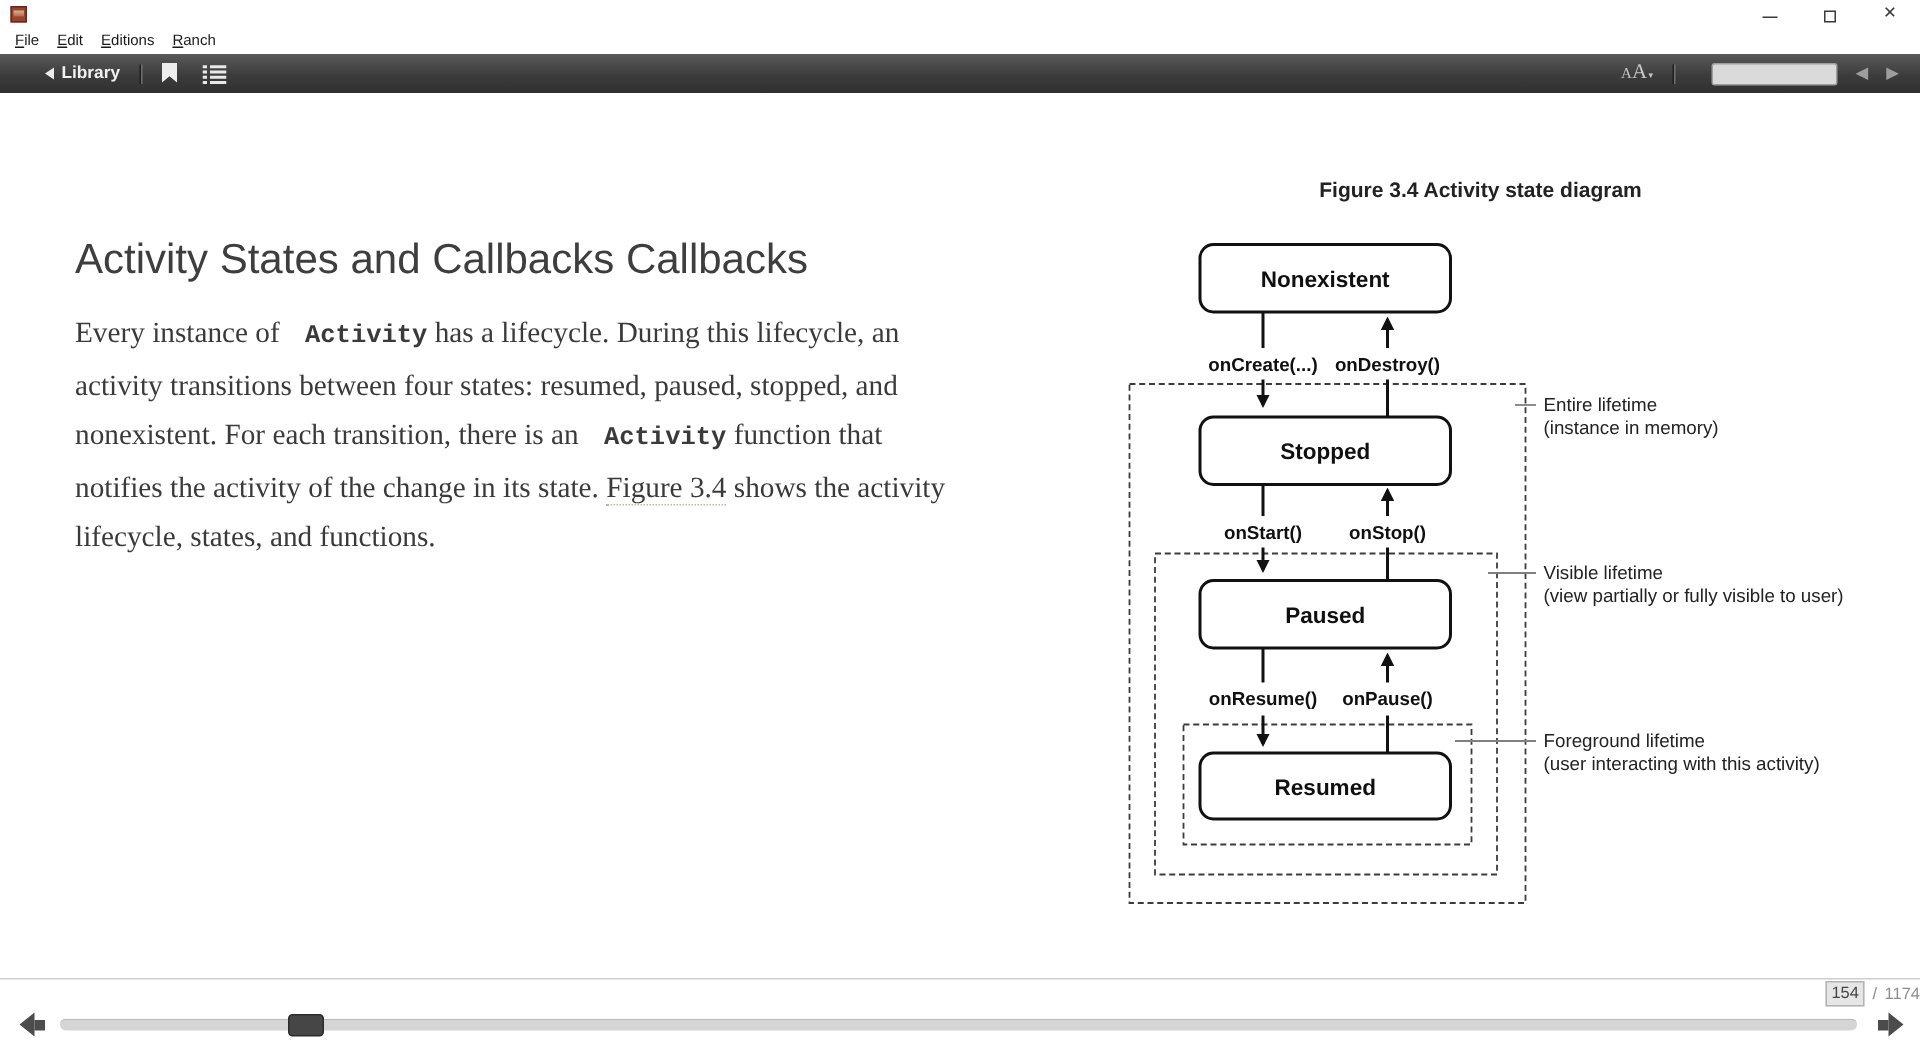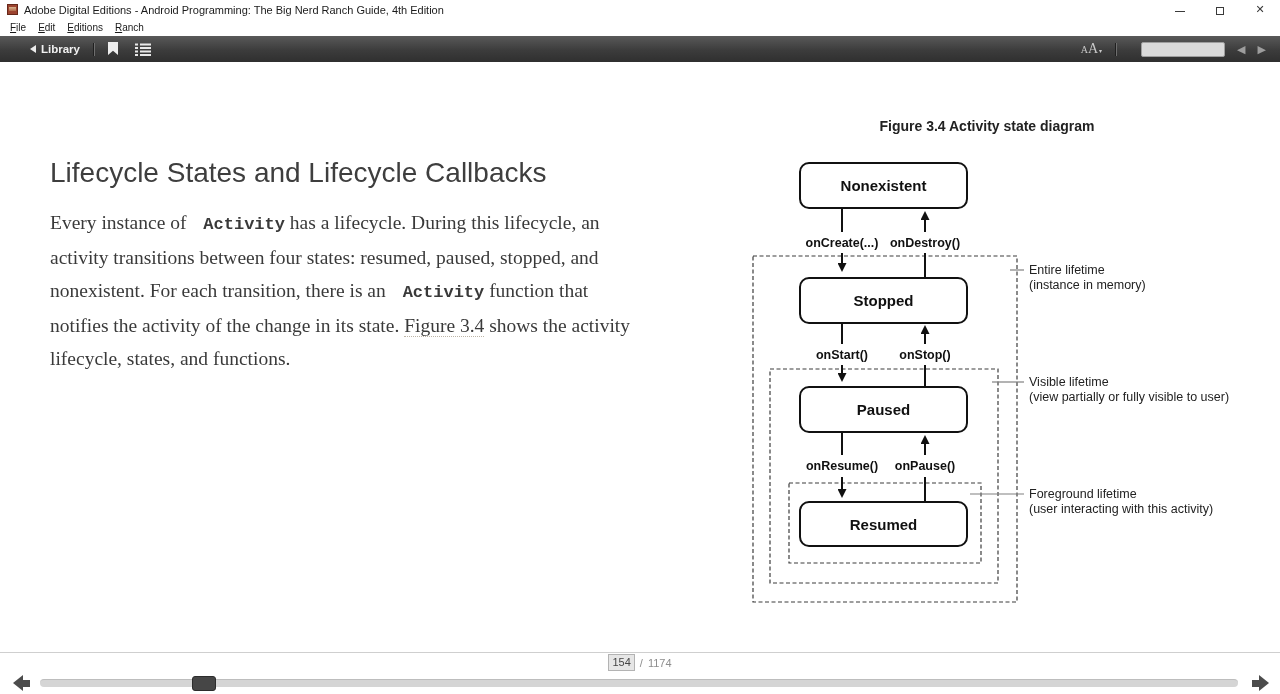--- a/index.html
+++ b/index.html
@@ -58,21 +58,21 @@
   .fig-state   { font-family:"Liberation Sans",sans-serif; font-weight:bold; font-size:15px; fill:#101010; }
   .fig-cb      { font-family:"Liberation Sans",sans-serif; font-weight:bold; font-size:12.5px; fill:#101010; }
   .fig-side    { font-family:"Liberation Sans",sans-serif; font-size:12.5px; fill:#222; }
   .state-box { fill:#ffffff; stroke:#111; stroke-width:2; }
   .dash-box  { fill:none; stroke:#3c3c3c; stroke-width:1.2; stroke-dasharray:4 2.5; }
   .arrow-line { stroke:#111; stroke-width:2; }
   .conn-line  { stroke:#808080; stroke-width:1.2; }
 
   
   .bottombar { height:42px; border-top:1px solid #cfcfcf; background:#fff; position:relative; }
-  .page-row { height:19px; display:flex; align-items:center; justify-content:center; gap:5px; }
+  .page-row { height:19px; display:flex; align-items:center; justify-content:flex-end; gap:5px; }
   .page-box { min-width:22px; text-align:center; background:#e6e6e6; border:1px solid #b3b3b3;
     font-size:11px; color:#454545; padding:1px 3px; line-height:1.2; }
   .page-total { font-size:11px; color:#8d8d8d; }
   .slider-row { position:absolute; left:0; right:0; top:19px; height:23px; }
   .nav-big { position:absolute; top:3px; display:flex; align-items:center; }
   .nav-back { left:13px; } .nav-fwd { right:11px; }
   .tri-l { width:0; height:0; border-top:8px solid transparent; border-bottom:8px solid transparent; border-right:10px solid #4c4c4c; }
   .tri-r { width:0; height:0; border-top:8px solid transparent; border-bottom:8px solid transparent; border-left:10px solid #4c4c4c; }
   .arr-bar { width:7px; height:7px; background:#4c4c4c; }
   .track { position:absolute; left:40px; right:42px; top:7px; height:8px; background:#d5d5d5;
@@ -80,21 +80,20 @@
   .handle { position:absolute; left:152px; top:-4px; width:24px; height:15px; background:#464646;
     border:1px solid #2c2c2c; border-radius:3px; }
 </style>
 </head>
 <body>
 
 <div class="window">
 
   <div class="titlebar">
     <span class="app-icon"></span>
-    <span class="title">Adobe Digital Editions - Android Programming: The Big Nerd Ranch Guide, 4th Edition</span>
     <div class="win-controls">
       <div class="win-btn">
           <span class="glyph-min"></span>
         </div>
       <div class="win-btn">
           <span class="glyph-restore"></span>
         </div>
       <div class="win-btn">
           <span class="glyph-close">✕</span>
         </div>
@@ -142,21 +141,21 @@
       </div>
       <span class="tb-sep"></span>
       <input class="search-input" type="text" value="" style="">
       <span class="nav-arrow">◀</span>
       <span class="nav-arrow">▶</span>
     </div>
   </div>
 
   <div class="content">
     <div class="text-col">
-      <h1 class="heading">Lifecycle States and Lifecycle Callbacks</h1>
+      <h1 class="heading">Activity States and Callbacks Callbacks</h1>
       <p class="body-p"><span>Every instance of </span><span class="mono">Activity</span><span> has a lifecycle. During this lifecycle, an activity transitions between four states: resumed, paused, stopped, and nonexistent. For each transition, there is an </span><span class="mono">Activity</span><span> function that notifies the activity of the change in its state. </span><span class="fig-link">Figure 3.4</span><span> shows the activity lifecycle, states, and functions.</span></p>
     </div>
 
     <div class="figure">
       <svg width="500" height="510" viewBox="0 0 500 510">
         <defs>
           <marker id="ah" markerWidth="9" markerHeight="9" refX="7" refY="4.5" orient="auto" markerUnits="userSpaceOnUse">
             <path d="M0,0 L9,4.5 L0,9 z" fill="#111"></path>
           </marker>
         </defs>

